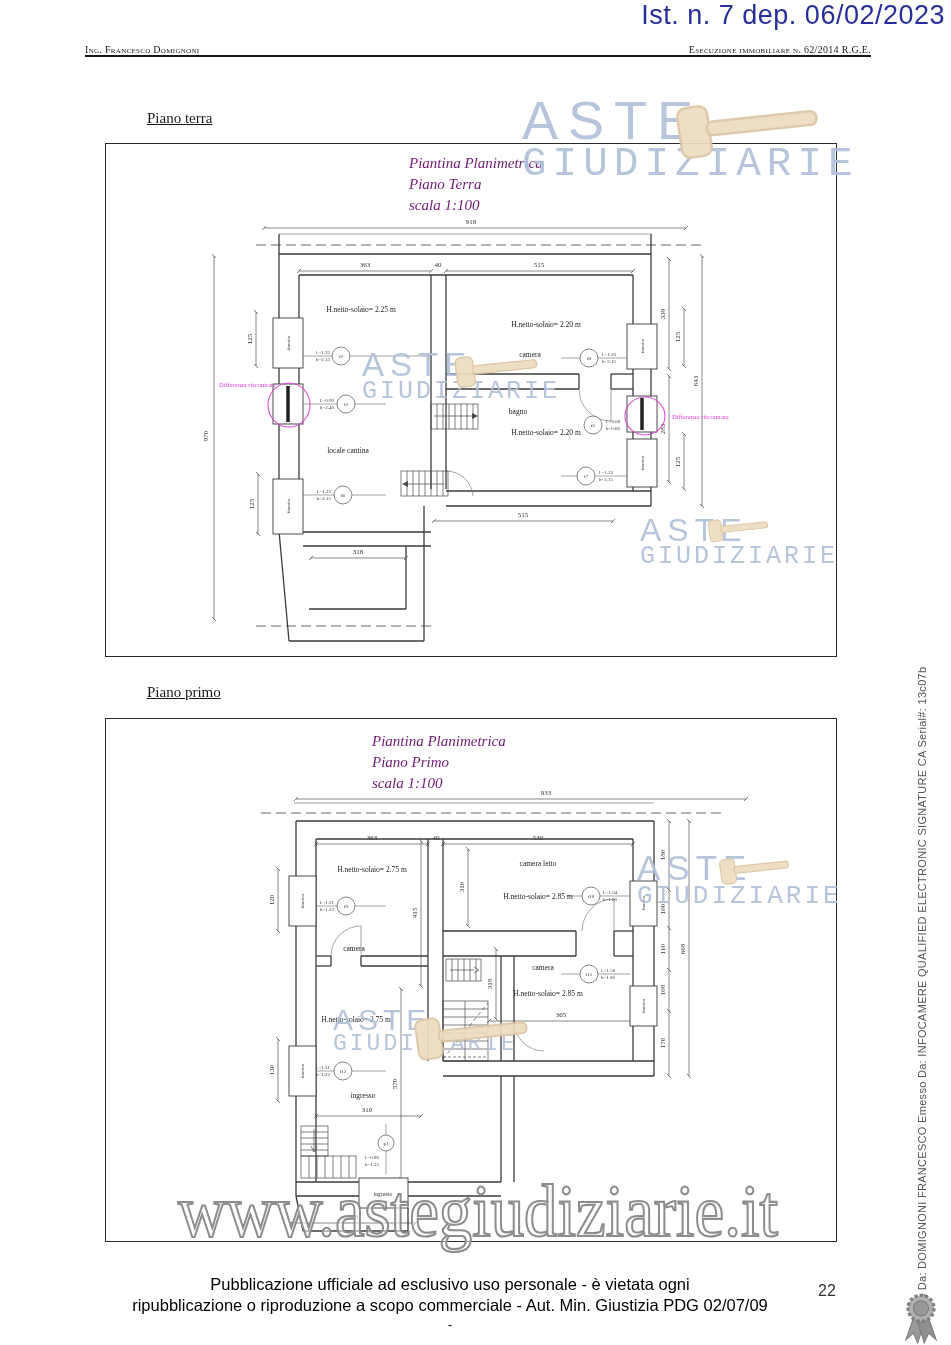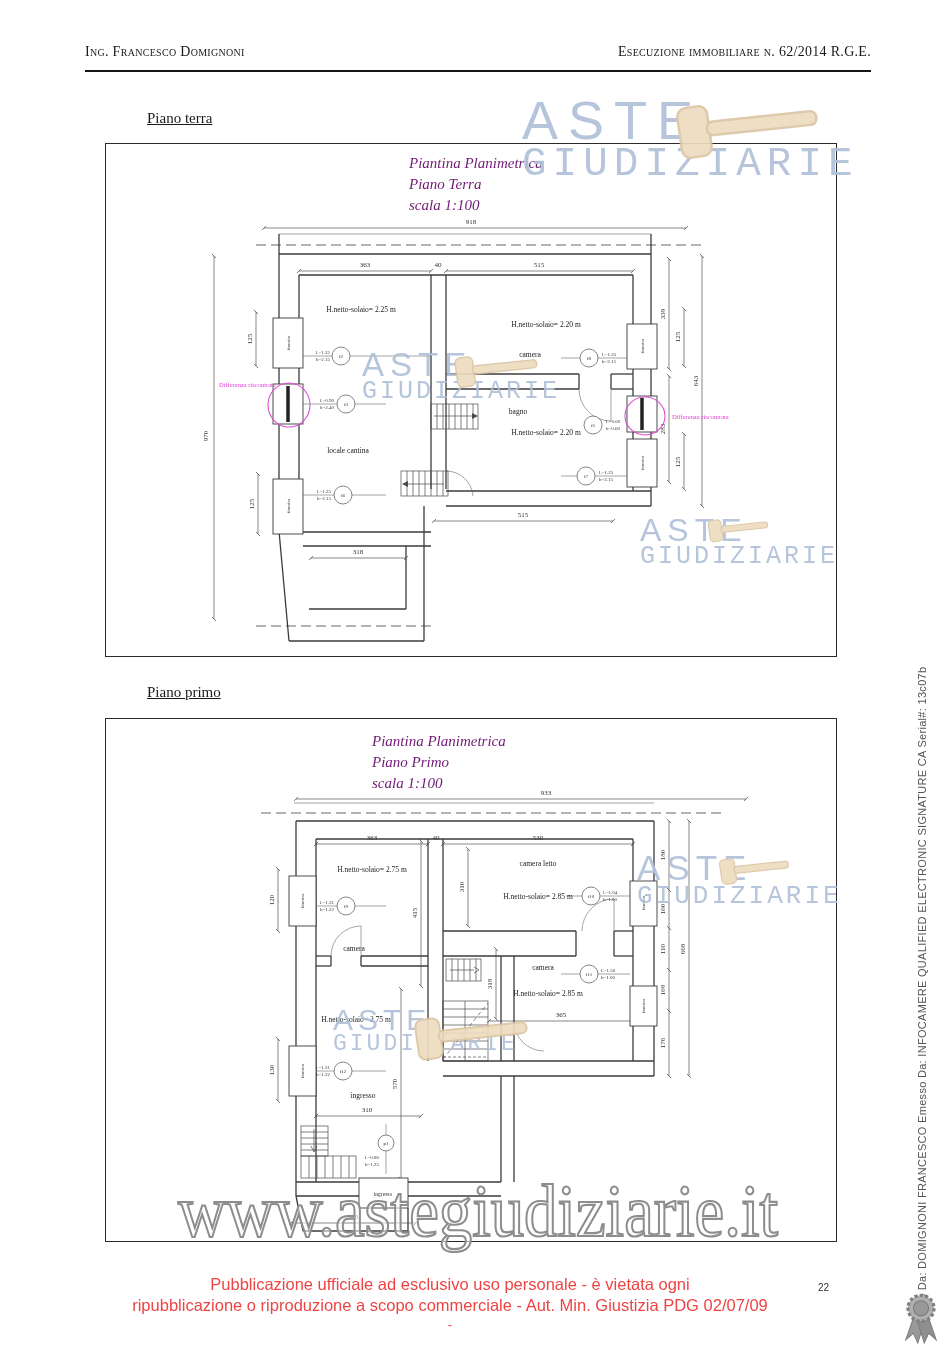--- a/index.html
+++ b/index.html
@@ -3,22 +3,22 @@
 <meta charset="utf-8">
 <style>
   html,body{margin:0;padding:0;background:#e8e8e8;}
   .page{position:relative;width:951px;height:1345px;background:#ffffff;overflow:hidden;
         font-family:"Liberation Serif",serif;color:#1a1a1a;}
   
   .stamp{position:absolute;top:0;right:6px;font-family:"Liberation Sans",sans-serif;
          font-size:27px;color:#272f9c;letter-spacing:.5px;}
   .doc-header{position:absolute;left:85px;top:44px;width:786px;display:flex;
               justify-content:space-between;align-items:flex-end;
-              border-bottom:2px solid #151515;padding-bottom:10px;
-              font-variant:small-caps;font-size:14px;letter-spacing:.3px;}
+              border-bottom:2px solid #151515;padding-bottom:0;
+              font-variant:small-caps;font-size:10px;letter-spacing:.3px;}
   .section-label{position:absolute;font-size:15px;text-decoration:underline;}
   
   .frame{position:absolute;border:1.4px solid #2a2a2a;background:#fff;}
   .frame-terra{left:105px;top:143px;width:730px;height:512px;}
   .frame-primo{left:105px;top:718px;width:730px;height:522px;}
   .plan-title{position:absolute;font-size:15px;line-height:1.4;color:#701a75;font-style:italic;}
   .plan-svg{position:absolute;left:0;top:0;}
   
   svg text{font-family:"Liberation Serif",serif;}
   .w{stroke:#3b3b3b;stroke-width:1.3;fill:none}
@@ -36,35 +36,36 @@
   .fxc{fill:#fff;stroke:#666;stroke-width:.8}
   
   .wm{position:absolute;color:#b0c1d9;font-family:"Liberation Sans",sans-serif;
       line-height:1.05;opacity:.92;pointer-events:none;white-space:nowrap;}
   .wm .aste{display:block;}
   .wm .giud{display:block;font-family:Liberation Mono, monospace;}
   .wm svg{position:absolute;}
   .url-wm{position:absolute;left:176px;top:1176px;pointer-events:none;}
   
   .footer{position:absolute;left:100px;top:1274px;width:700px;text-align:center;
-          font-family:"Liberation Sans",sans-serif;font-size:16.5px;color:#ef4444;line-height:1.25;}
+          font-family:"Liberation Sans",sans-serif;font-size:16.5px;color:#000000;line-height:1.25;}
   .footer .dash{font-size:13px;margin-top:2px;}
   .page-number{position:absolute;left:818px;top:1282px;font-family:"Liberation Sans",sans-serif;
-               font-size:10px;color:#333;}
+               font-size:16px;color:#333;}
   .signature{position:absolute;left:916px;top:618px;height:715px;width:20px;
              font-family:"Liberation Sans",sans-serif;font-size:11px;color:#555;
              writing-mode:vertical-rl;transform:rotate(180deg);letter-spacing:.3px;
              white-space:nowrap;}
   .seal{position:absolute;left:899px;top:1292px;}
 </style>
 </head>
 <body>
 
 <div class="page">
 
+  <div class="stamp">Ist. n. 7 dep. 06/02/2023</div>
 
   <div class="doc-header">
     <span>Ing. Francesco Domignoni</span>
     <span>Esecuzione immobiliare n. 62/2014 R.G.E.</span>
   </div>
 
   <div class="section-label" style="left:147px;top:110px;">Piano terra</div>
 
   <div class="frame frame-terra">
     <div class="plan-title" style="left:303px;top:9px;">

